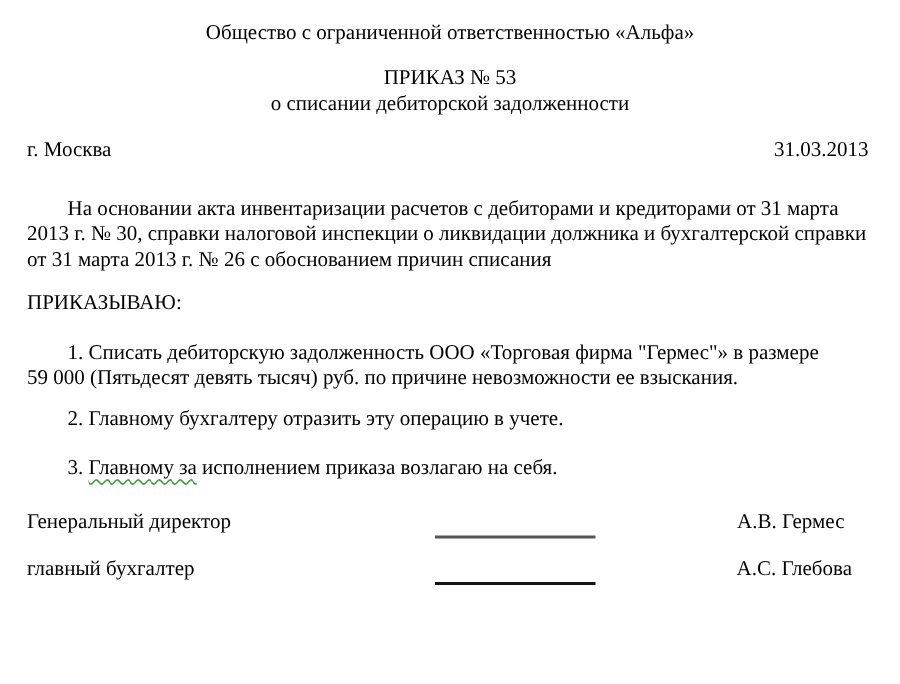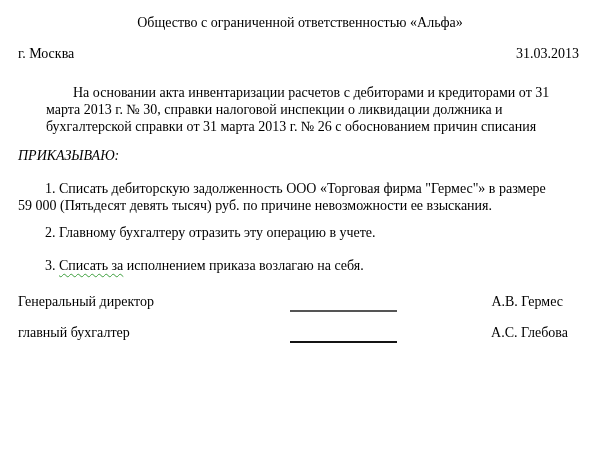--- a/index.html
+++ b/index.html
@@ -18,22 +18,22 @@
     border-radius: 24px;
   }
   .center { text-align: center; }
   .order-heading { margin-top: 13px; }
   .city-date-row {
     display: flex;
     justify-content: space-between;
     margin-top: 14px;
   }
   .city-date-row .date { margin-right: 3px; text-align: center; }
-  .basis { margin-top: 22px; text-indent: 27px; margin-left: 28px; }
-  .directive { margin-top: 12px; font-style: italic; }
+  .basis { margin-top: 22px; text-indent: 27px; }
+  .directive { margin-top: 12px; }
   .item-1 { margin-top: 16px; text-indent: 27px; }
   .item-2 { margin-top: 10px; text-indent: 27px; }
   .item-3 { margin-top: 16px; text-indent: 27px; }
   .grammar {
     text-decoration-line: underline;
     text-decoration-style: wavy;
     text-decoration-color: var(--grammar, #3c9e3c);
     text-decoration-thickness: 1px;
     text-underline-offset: 3px;
     text-decoration-skip-ink: none;
@@ -53,35 +53,39 @@
   .sig-row.accountant .sig-line { border-bottom-color: #141414; }
   .sig-row.accountant .sig-name { right: 14px; margin-left: 36px; }
 </style>
 </head>
 <body>
 
 <div class="page">
 
   <div class="center">Общество с ограниченной ответственностью «Альфа»</div>
 
+  <div class="center order-heading">
+    <div>ПРИКАЗ № 53</div>
+    <div>о списании дебиторской задолженности</div>
+  </div>
 
   <div class="city-date-row">
     <span>г. Москва</span>
     <span class="date">31.03.2013</span>
   </div>
 
   <p class="basis">На основании акта инвентаризации расчетов с дебиторами и кредиторами от 31 марта 2013 г. № 30, справки налоговой инспекции о ликвидации должника и бухгалтерской справки от 31 марта 2013 г. № 26 с обоснованием причин списания</p>
 
   <p class="directive">ПРИКАЗЫВАЮ:</p>
 
   <p class="item-1">1. Списать дебиторскую задолженность ООО «Торговая фирма "Гермес"» в размере 59&nbsp;000 (Пятьдесят девять тысяч) руб. по причине невозможности ее взыскания.</p>
 
   <p class="item-2">2. Главному бухгалтеру отразить эту операцию в учете.</p>
 
-  <p class="item-3"><span>3. </span><span class="grammar">Списать за</span><span> исполнением приказа возлагаю на себя.</span></p>
+  <p class="item-3"><span>3. </span><span class="grammar">Главному за</span><span> исполнением приказа возлагаю на себя.</span></p>
 
   <div class="sig-row director">
     <span class="sig-label">Генеральный директор</span>
     <span class="sig-line"></span>
     <span class="sig-name">А.В. Гермес</span>
   </div>
 
 
   <div class="sig-row accountant">
     <span class="sig-label">главный бухгалтер</span>

